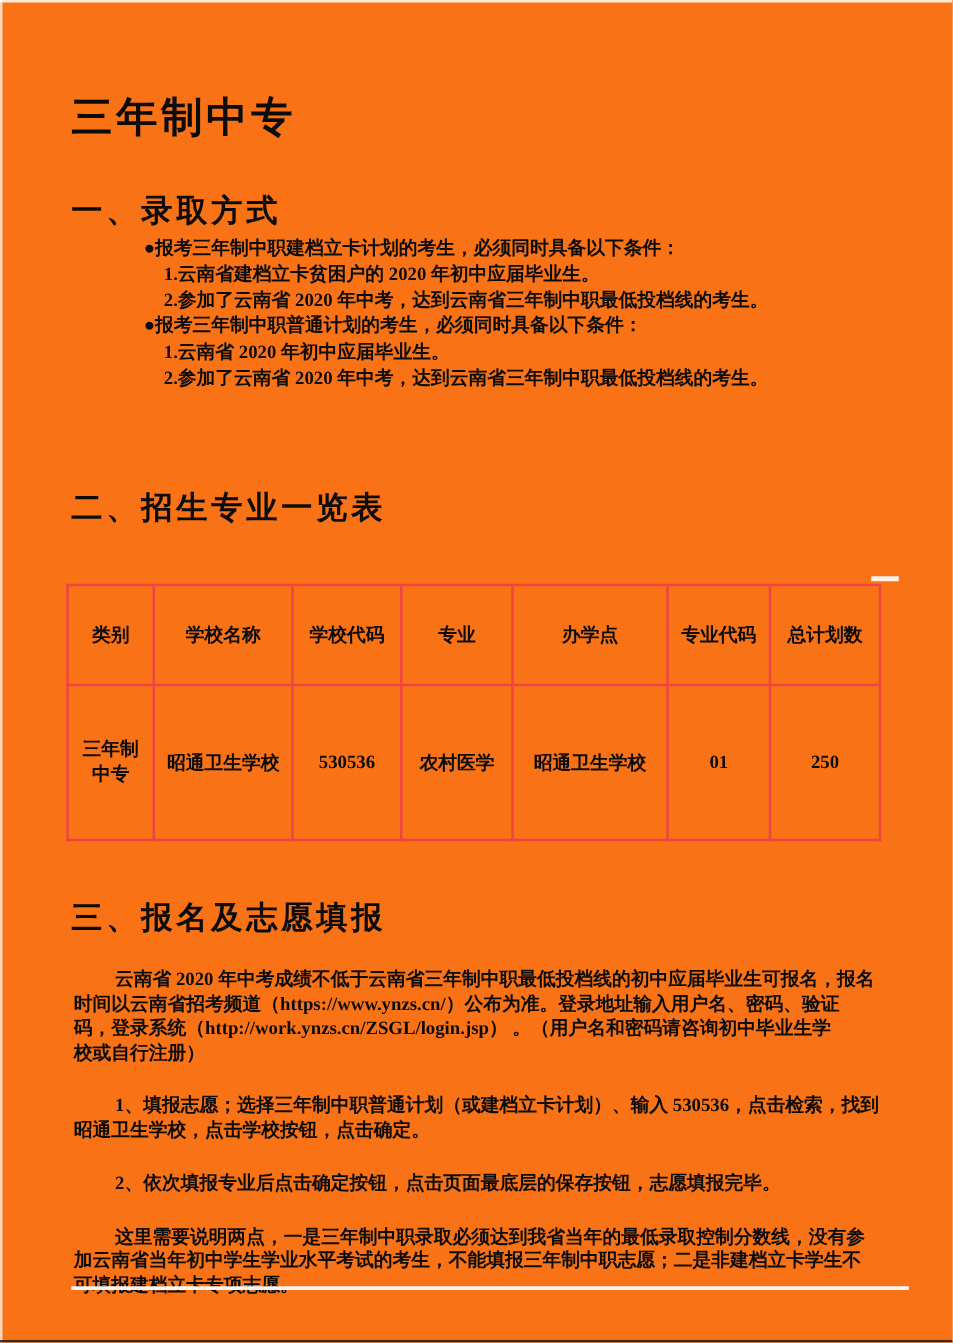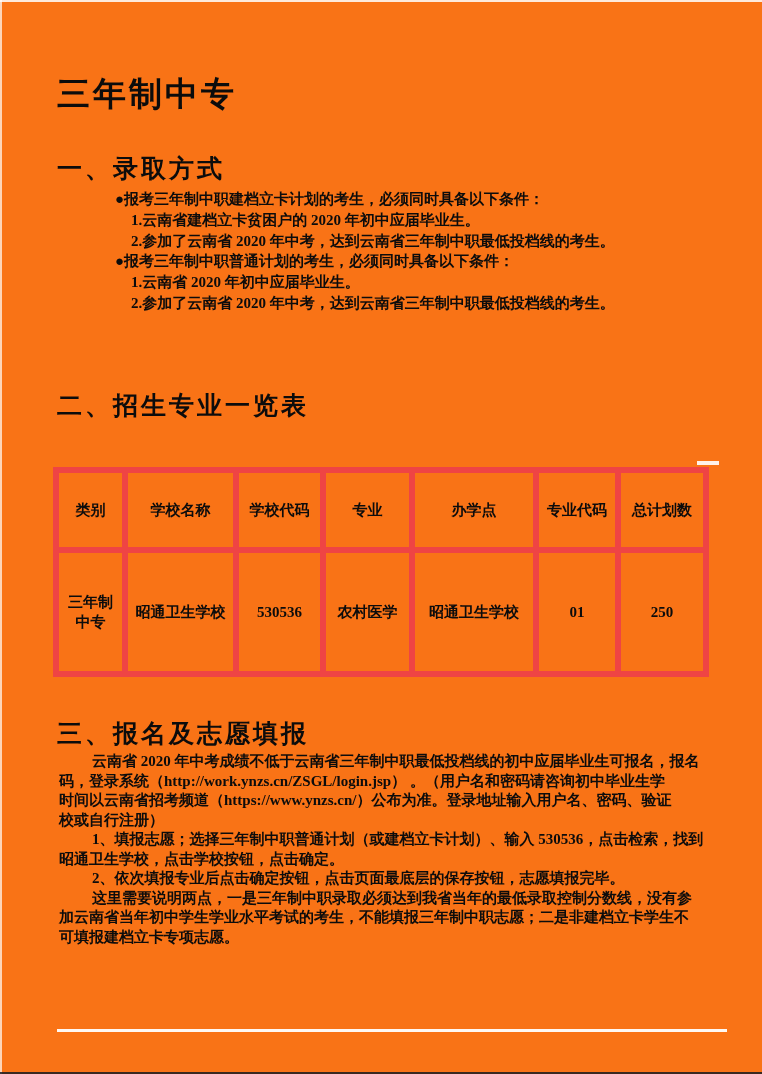--- a/index.html
+++ b/index.html
@@ -33,35 +33,35 @@
     font-size:15px;line-height:20.8px;white-space:nowrap;margin-left:31px;
   }
   .list .sub{padding-left:16px;}
 
   .majors-table{
     position:absolute;left:53px;top:467px;
     border-collapse:collapse;table-layout:fixed;
     font-size:15px;font-weight:bold;
   }
   .majors-table th,.majors-table td{
-    border:6px solid #ef4444;
+    border:2px solid #ef4444;
     text-align:center;vertical-align:middle;
     padding:0;font-weight:bold;
     background:transparent;
   }
   .majors-table thead tr{height:80px;}
   .majors-table tbody tr{height:124px;}
   .wrapcell{display:inline-block;width:50px;line-height:20px;}
   .white-dash{position:absolute;left:697px;top:461px;width:22px;height:4px;background:rgba(255,255,255,.9);}
 
   .para{
     position:absolute;left:59px;top:752px;
     font-size:15px;line-height:19.5px;white-space:nowrap;
   }
-  .para .ind{padding-left:33px;}
+  .para .ind{padding-left:33px;margin-top:23px;}
 
   .white-rule{
     position:absolute;left:57px;top:1029px;width:670px;height:3px;
     background:rgba(255,255,255,.95);
   }
 </style>
 </head>
 <body>
 
 <div class="page">
@@ -116,22 +116,22 @@
         <td>250</td>
       </tr>
     </tbody>
   </table>
   <div class="white-dash"></div>
 
   <h2 class="sec-h pos-sec3">三、报名及志愿填报</h2>
 
   <div class="para">
     <div class="ln ind">云南省 2020 年中考成绩不低于云南省三年制中职最低投档线的初中应届毕业生可报名，报名</div>
+    <div class="ln">时间以云南省招考频道（https://www.ynzs.cn/）公布为准。登录地址输入用户名、密码、验证</div>
     <div class="ln">码，登录系统（http://work.ynzs.cn/ZSGL/login.jsp） 。（用户名和密码请咨询初中毕业生学</div>
-    <div class="ln">时间以云南省招考频道（https://www.ynzs.cn/）公布为准。登录地址输入用户名、密码、验证</div>
     <div class="ln">校或自行注册）</div>
     <div class="ln ind">1、填报志愿；选择三年制中职普通计划（或建档立卡计划）、输入 530536，点击检索，找到</div>
     <div class="ln">昭通卫生学校，点击学校按钮，点击确定。</div>
     <div class="ln ind">2、依次填报专业后点击确定按钮，点击页面最底层的保存按钮，志愿填报完毕。</div>
     <div class="ln ind">这里需要说明两点，一是三年制中职录取必须达到我省当年的最低录取控制分数线，没有参</div>
     <div class="ln">加云南省当年初中学生学业水平考试的考生，不能填报三年制中职志愿；二是非建档立卡学生不</div>
     <div class="ln">可填报建档立卡专项志愿。</div>
   </div>
 
   <div class="white-rule"></div>

